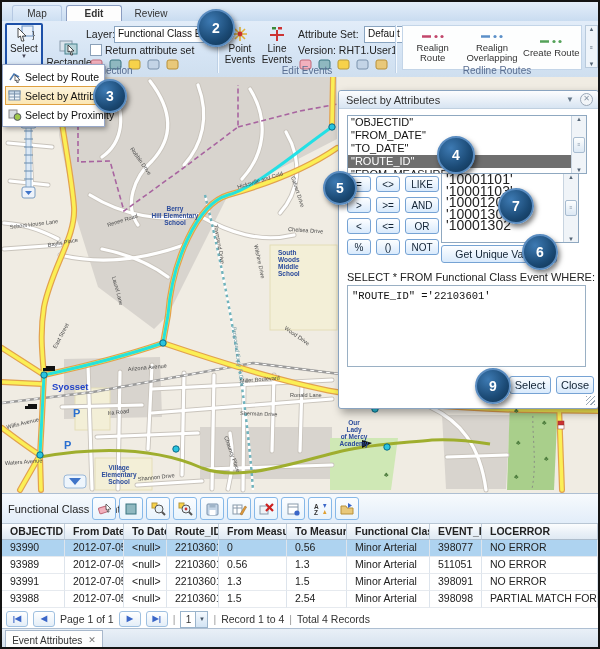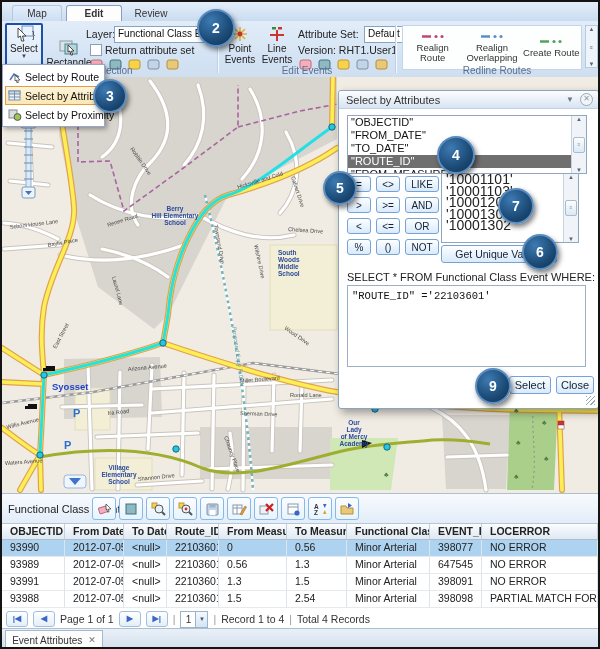--- a/index.html
+++ b/index.html
@@ -658,21 +658,21 @@
           <div class="tc" style="width: 116px;">NO ERROR</div>
         </div>
         <div class="trow">
           <div class="tc" style="width: 63px;">93989</div>
           <div class="tc" style="width: 59px;">2012-07-05</div>
           <div class="tc" style="width: 43px;">&lt;null&gt;</div>
           <div class="tc" style="width: 52px;">22103601</div>
           <div class="tc" style="width: 68px;">0.56</div>
           <div class="tc" style="width: 60px;">1.3</div>
           <div class="tc" style="width: 83px;">Minor Arterial</div>
-          <div class="tc" style="width: 52px;">647545</div>
+          <div class="tc" style="width: 52px;">511051</div>
           <div class="tc" style="width: 116px;">NO ERROR</div>
         </div>
         <div class="trow">
           <div class="tc" style="width: 63px;">93991</div>
           <div class="tc" style="width: 59px;">2012-07-05</div>
           <div class="tc" style="width: 43px;">&lt;null&gt;</div>
           <div class="tc" style="width: 52px;">22103601</div>
           <div class="tc" style="width: 68px;">1.3</div>
           <div class="tc" style="width: 60px;">1.5</div>
           <div class="tc" style="width: 83px;">Minor Arterial</div>

